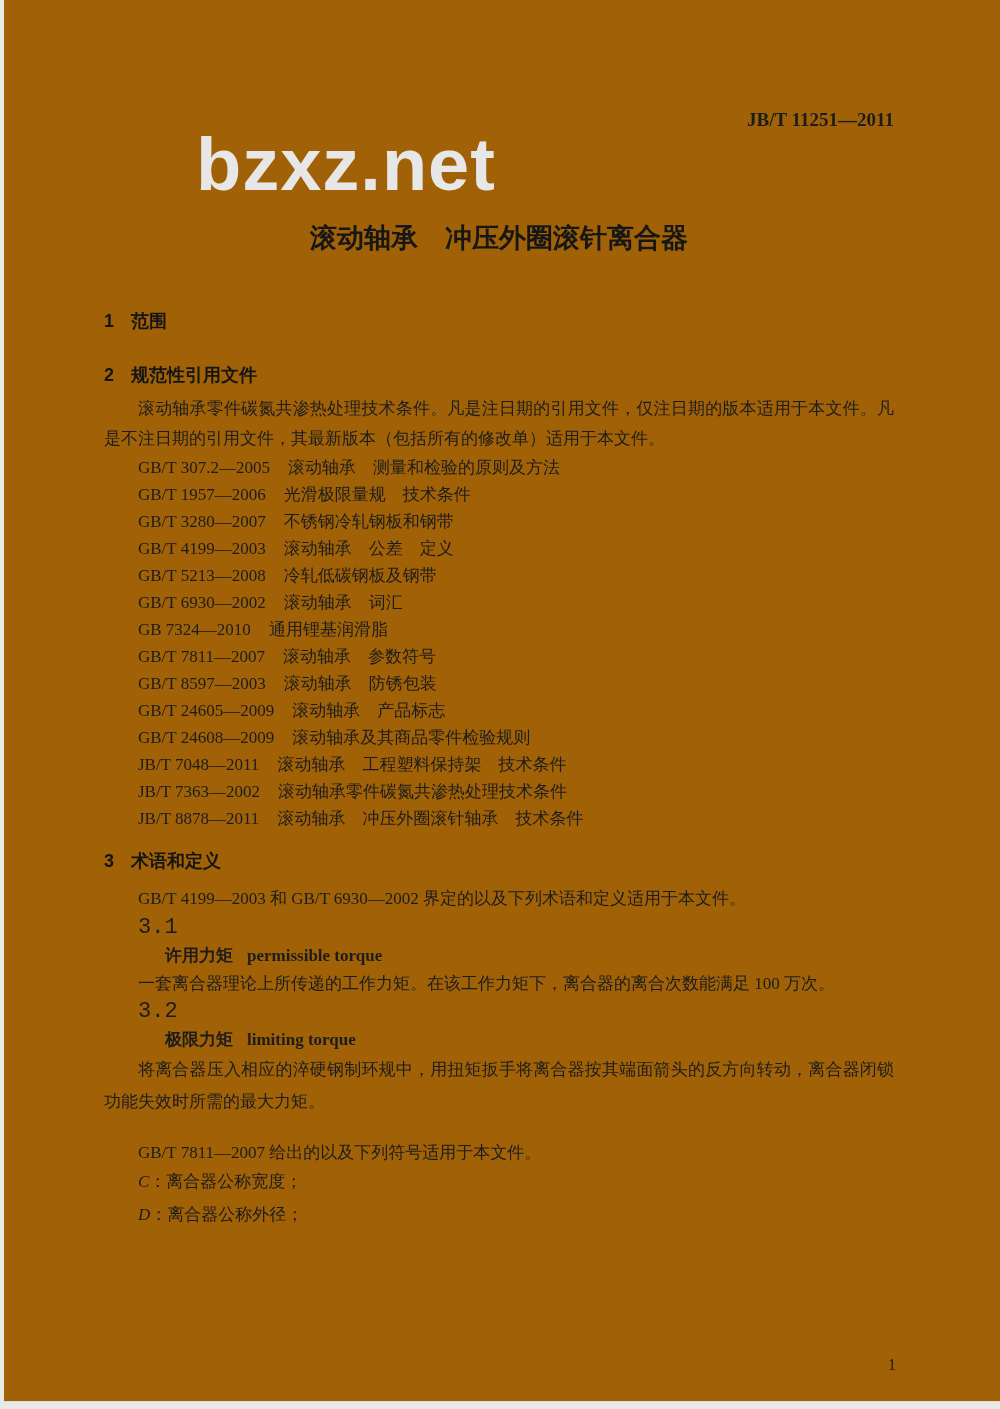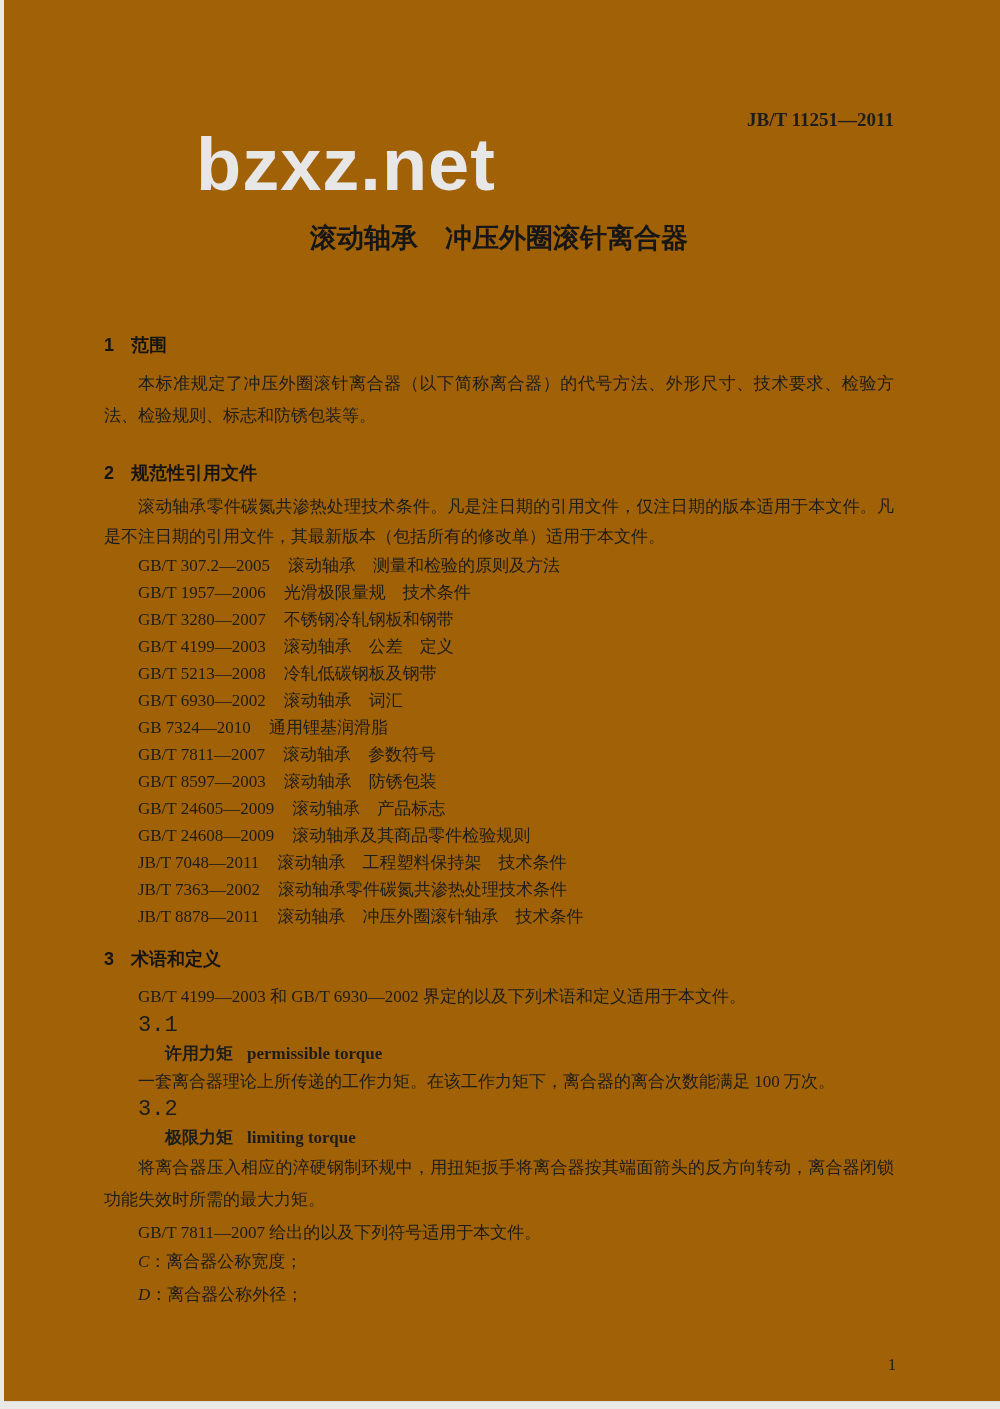--- a/index.html
+++ b/index.html
@@ -60,35 +60,35 @@
     color: #161616;
   }
   .h2 {
     font-family: "Liberation Sans", "DejaVu Sans", sans-serif;
     font-weight: bold;
     font-size: 18px;
     line-height: 26px;
     color: #141414;
   }
   .h2 .hnum { margin-right: 17px; }
-  .mt-sec1 { margin-top: 74px; }
+  .mt-sec1 { margin-top: 50px; }
   .mt-sec  { margin-top: 28px; }
   .mt-sec3 { margin-top: 16px; }
   .mt-sec4 { margin-top: 8px; }
   .para {
     font-size: 17px;
     line-height: 32px;
     text-indent: 2em;
     margin: 0;
     text-align: justify;
   }
   .para.first { margin-top: 10px; }
   .intro { line-height: 30px; margin-top: 6px; }
   .intro3 { line-height: 30px; margin-top: 10px; }
-  .intro4 { line-height: 30px; margin-top: 2px; }
+  .intro4 { line-height: 30px; margin-top: 20px; }
   .ref-list { margin: 0; padding: 0; list-style: none; }
   .ref-item {
     font-size: 17px;
     line-height: 27px;
     padding-left: 2em;
   }
   .ref-code { white-space: nowrap; }
   .ref-title { margin-left: 18px; }
   .subnum {
     font-family: Liberation Mono, monospace;
@@ -136,21 +136,20 @@
 
   <div class="doc">
 
     <div class="header-row">JB/T 11251—2011</div>
 
     <div class="doc-title">滚动轴承　冲压外圈滚针离合器</div>
 
     <div class="h2 mt-sec1">
       <span class="hnum">1</span><span>范围</span>
     </div>
-    <p class="para first">本标准规定了冲压外圈滚针离合器（以下简称离合器）的代号方法、外形尺寸、技术要求、检验方法、检验规则、标志和防锈包装等。</p>
 
     <div class="h2 mt-sec">
       <span class="hnum">2</span><span>规范性引用文件</span>
     </div>
     <p class="para intro">滚动轴承零件碳氮共渗热处理技术条件。凡是注日期的引用文件，仅注日期的版本适用于本文件。凡是不注日期的引用文件，其最新版本（包括所有的修改单）适用于本文件。</p>
 
     <ul class="ref-list">
       <li class="ref-item"><span class="ref-code">GB/T 307.2—2005</span><span class="ref-title">滚动轴承　测量和检验的原则及方法</span></li>
       <li class="ref-item"><span class="ref-code">GB/T 1957—2006</span><span class="ref-title">光滑极限量规　技术条件</span></li>
       <li class="ref-item"><span class="ref-code">GB/T 3280—2007</span><span class="ref-title">不锈钢冷轧钢板和钢带</span></li>

